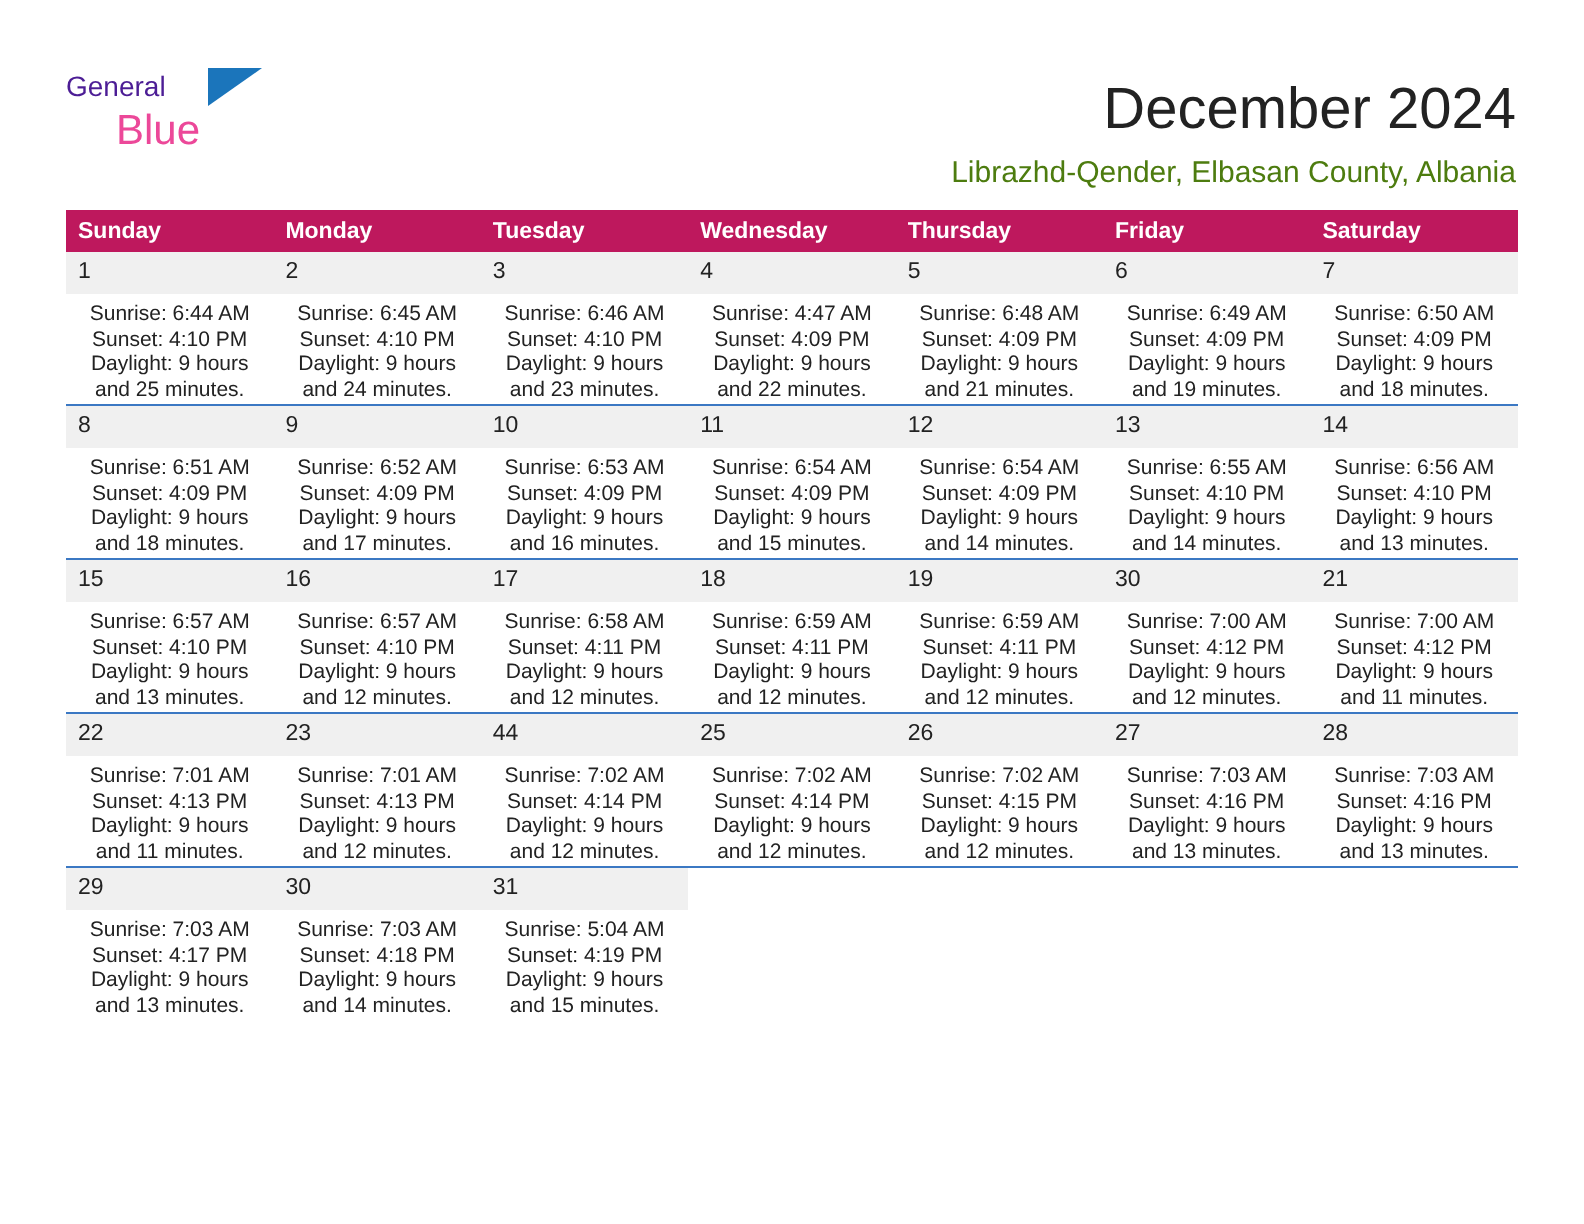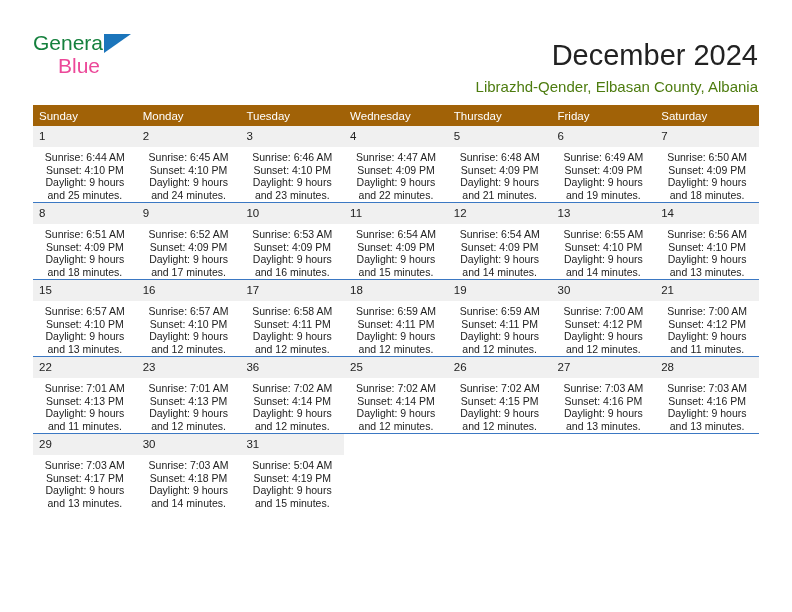--- a/index.html
+++ b/index.html
@@ -32,23 +32,23 @@
   .brand {
     position: absolute;
     left: 0;
     top: 6px;
     width: 210px;
     height: 56px;
   }
   .brand-line1 {
     position: relative;
     display: block;
-    font-size: 21px;
+    font-size: 14px;
     line-height: 22px;
-    color: #15803d;
+    color: #4c1d95;
     letter-spacing: 0px;
     height: 22px;
   }
   .brand-tri {
     position: absolute;
     left: 71px;
     top: 2px;
     width: 0;
     height: 0;
     border-left: 27px solid #1b75bb;
@@ -87,24 +87,24 @@
   
   .calendar {
     position: absolute;
     left: 33px;
     top: 105px;
     width: 726px;
     border-collapse: collapse;
     table-layout: fixed;
   }
   .calendar th {
-    background: #a16207;
+    background: #be185d;
     color: #ffffff;
     font-size: 11.5px;
-    font-weight: normal;
+    font-weight: bold;
     text-align: left;
     padding: 4px 0 4px 6px;
     height: 13px;
     border: none;
   }
   .calendar td {
     vertical-align: top;
     padding: 0;
     border: none;
     border-top: 1px solid #3b78c3;
@@ -376,21 +376,21 @@
           <td class="day-cell">
             <div class="daynum">23</div>
             <div class="details">
               <div>Sunrise: 7:01 AM</div>
               <div>Sunset: 4:13 PM</div>
               <div>Daylight: 9 hours</div>
               <div>and 12 minutes.</div>
             </div>
           </td>
           <td class="day-cell">
-            <div class="daynum">36</div>
+            <div class="daynum">44</div>
             <div class="details">
               <div>Sunrise: 7:02 AM</div>
               <div>Sunset: 4:14 PM</div>
               <div>Daylight: 9 hours</div>
               <div>and 12 minutes.</div>
             </div>
           </td>
           <td class="day-cell">
             <div class="daynum">25</div>
             <div class="details">

